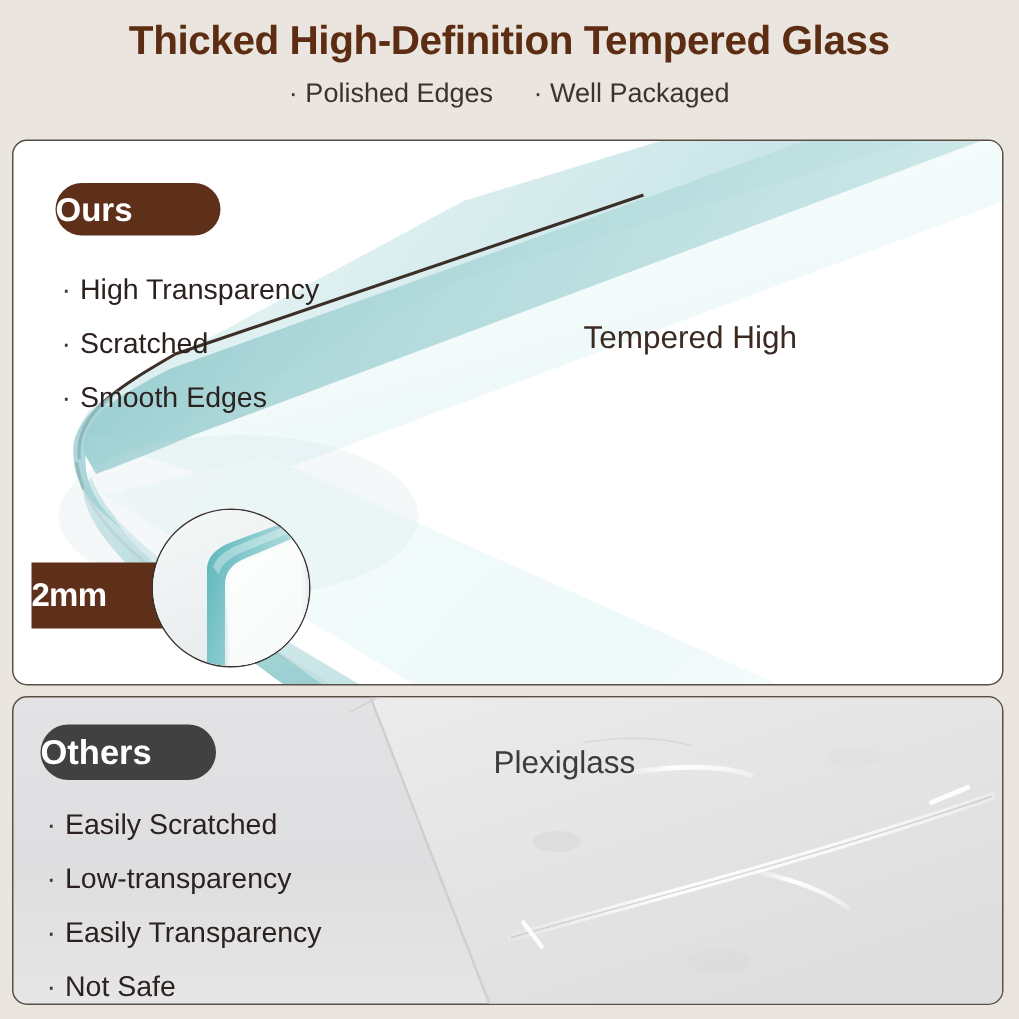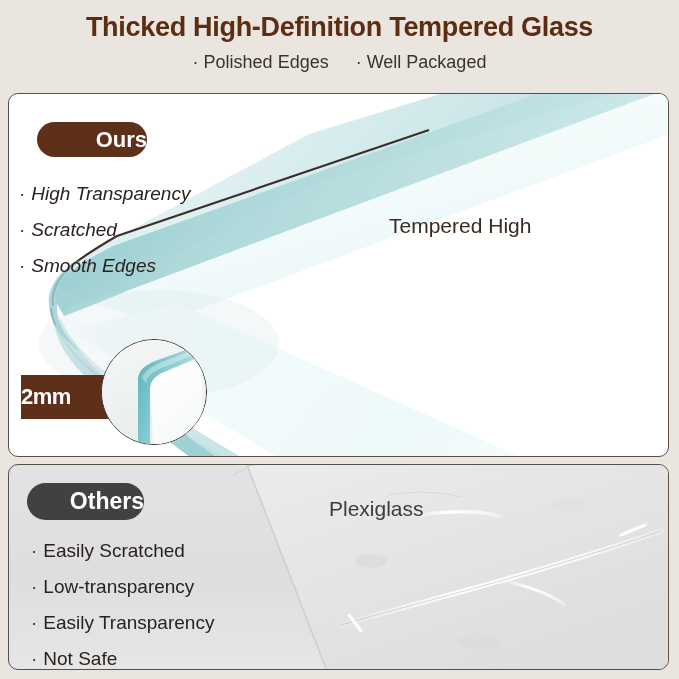--- a/index.html
+++ b/index.html
@@ -68,21 +68,21 @@
     top: 464px;
     height: 206px;
     background: linear-gradient(180deg, #E3E3E5 0%, #DEDEE0 55%, #E6E6E6 100%);
   }
 
   
   .badge {
     position: absolute;
     display: flex;
     align-items: center;
-    justify-content: flex-end;
+    justify-content: flex-start;
     border-radius: 999px;
     color: #FFFFFF;
     font-weight: bold;
     box-sizing: border-box;
   }
   .badge-ours {
     left: 28px;
     top: 28px;
     width: 110px;
     height: 35px;
@@ -98,21 +98,21 @@
     font-size: 23px;
   }
 
   
   .feature-list {
     position: absolute;
     list-style: none;
     margin: 0;
     padding: 0;
   }
-  .list-ours { left: 10px; top: 82px; font-style: italic; }
+  .list-ours { left: 32px; top: 82px; }
   .list-others { left: 22px; top: 68px; }
 
   .feature-item {
     font-size: 19px;
     color: #2B2220;
     line-height: 36px;
     white-space: nowrap;
   }
   .feature-item .dot-prefix {
     margin-right: 6px;

